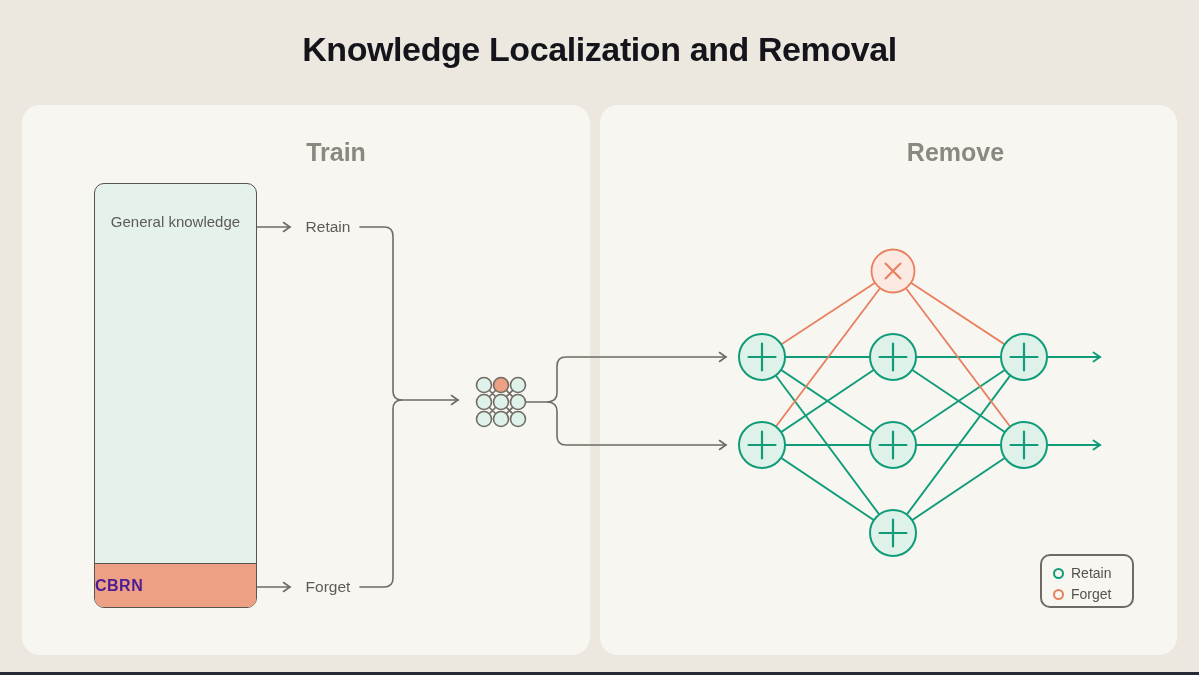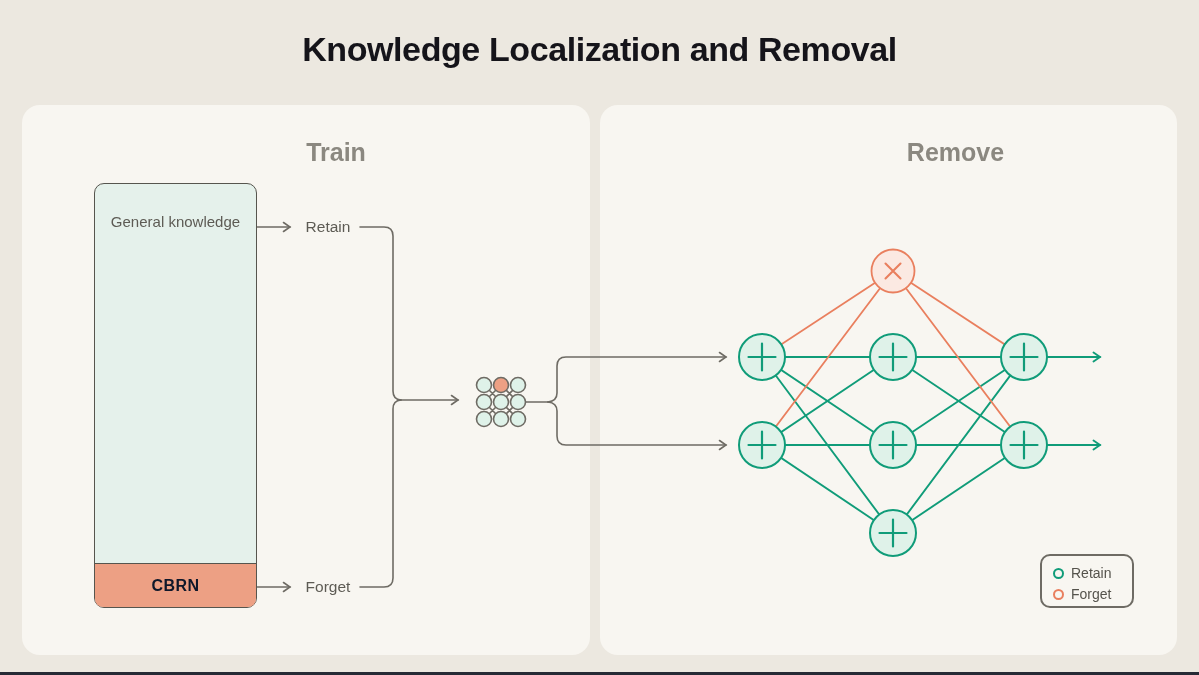--- a/index.html
+++ b/index.html
@@ -38,22 +38,22 @@
     margin-left:7px;
   }
   .stack-top-label{
     position:absolute; top:28px; left:0; right:0; text-align:center;
     font-size:15px; line-height:19px; font-weight:500; color:var(--text,#5D5B54);
   }
   .stack-cbrn{
     position:absolute; left:0; right:0; bottom:0; height:44px;
     background:var(--salmon,#EDA084); border-top:1.5px solid var(--stack-border,#56554E);
     border-radius:0 0 8px 8px;
-    display:flex; align-items:center; justify-content:center;
-    font-size:16px; font-weight:600; letter-spacing:0.5px; color:#0f172a;
+    display:flex; align-items:center; justify-content:flex-start;
+    font-size:16px; font-weight:600; letter-spacing:0.5px; color:#4c1d95;
   }
   .flow-label{
     position:absolute; width:64px; text-align:center;
     font-size:15.5px; font-weight:500; color:var(--text,#5D5B54);
   }
   .label-retain{left:296px; top:218px;}
   .label-forget{left:296px; top:578px;}
   svg.diagram{position:absolute; left:0; top:0; width:1199px; height:675px;}
   .sG{stroke:var(--gray-line,#6E6B64); stroke-width:1.6; fill:none; stroke-linecap:round;}
   .sT{stroke:var(--teal,#109C79); stroke-width:1.9; fill:none; stroke-linecap:round;}

